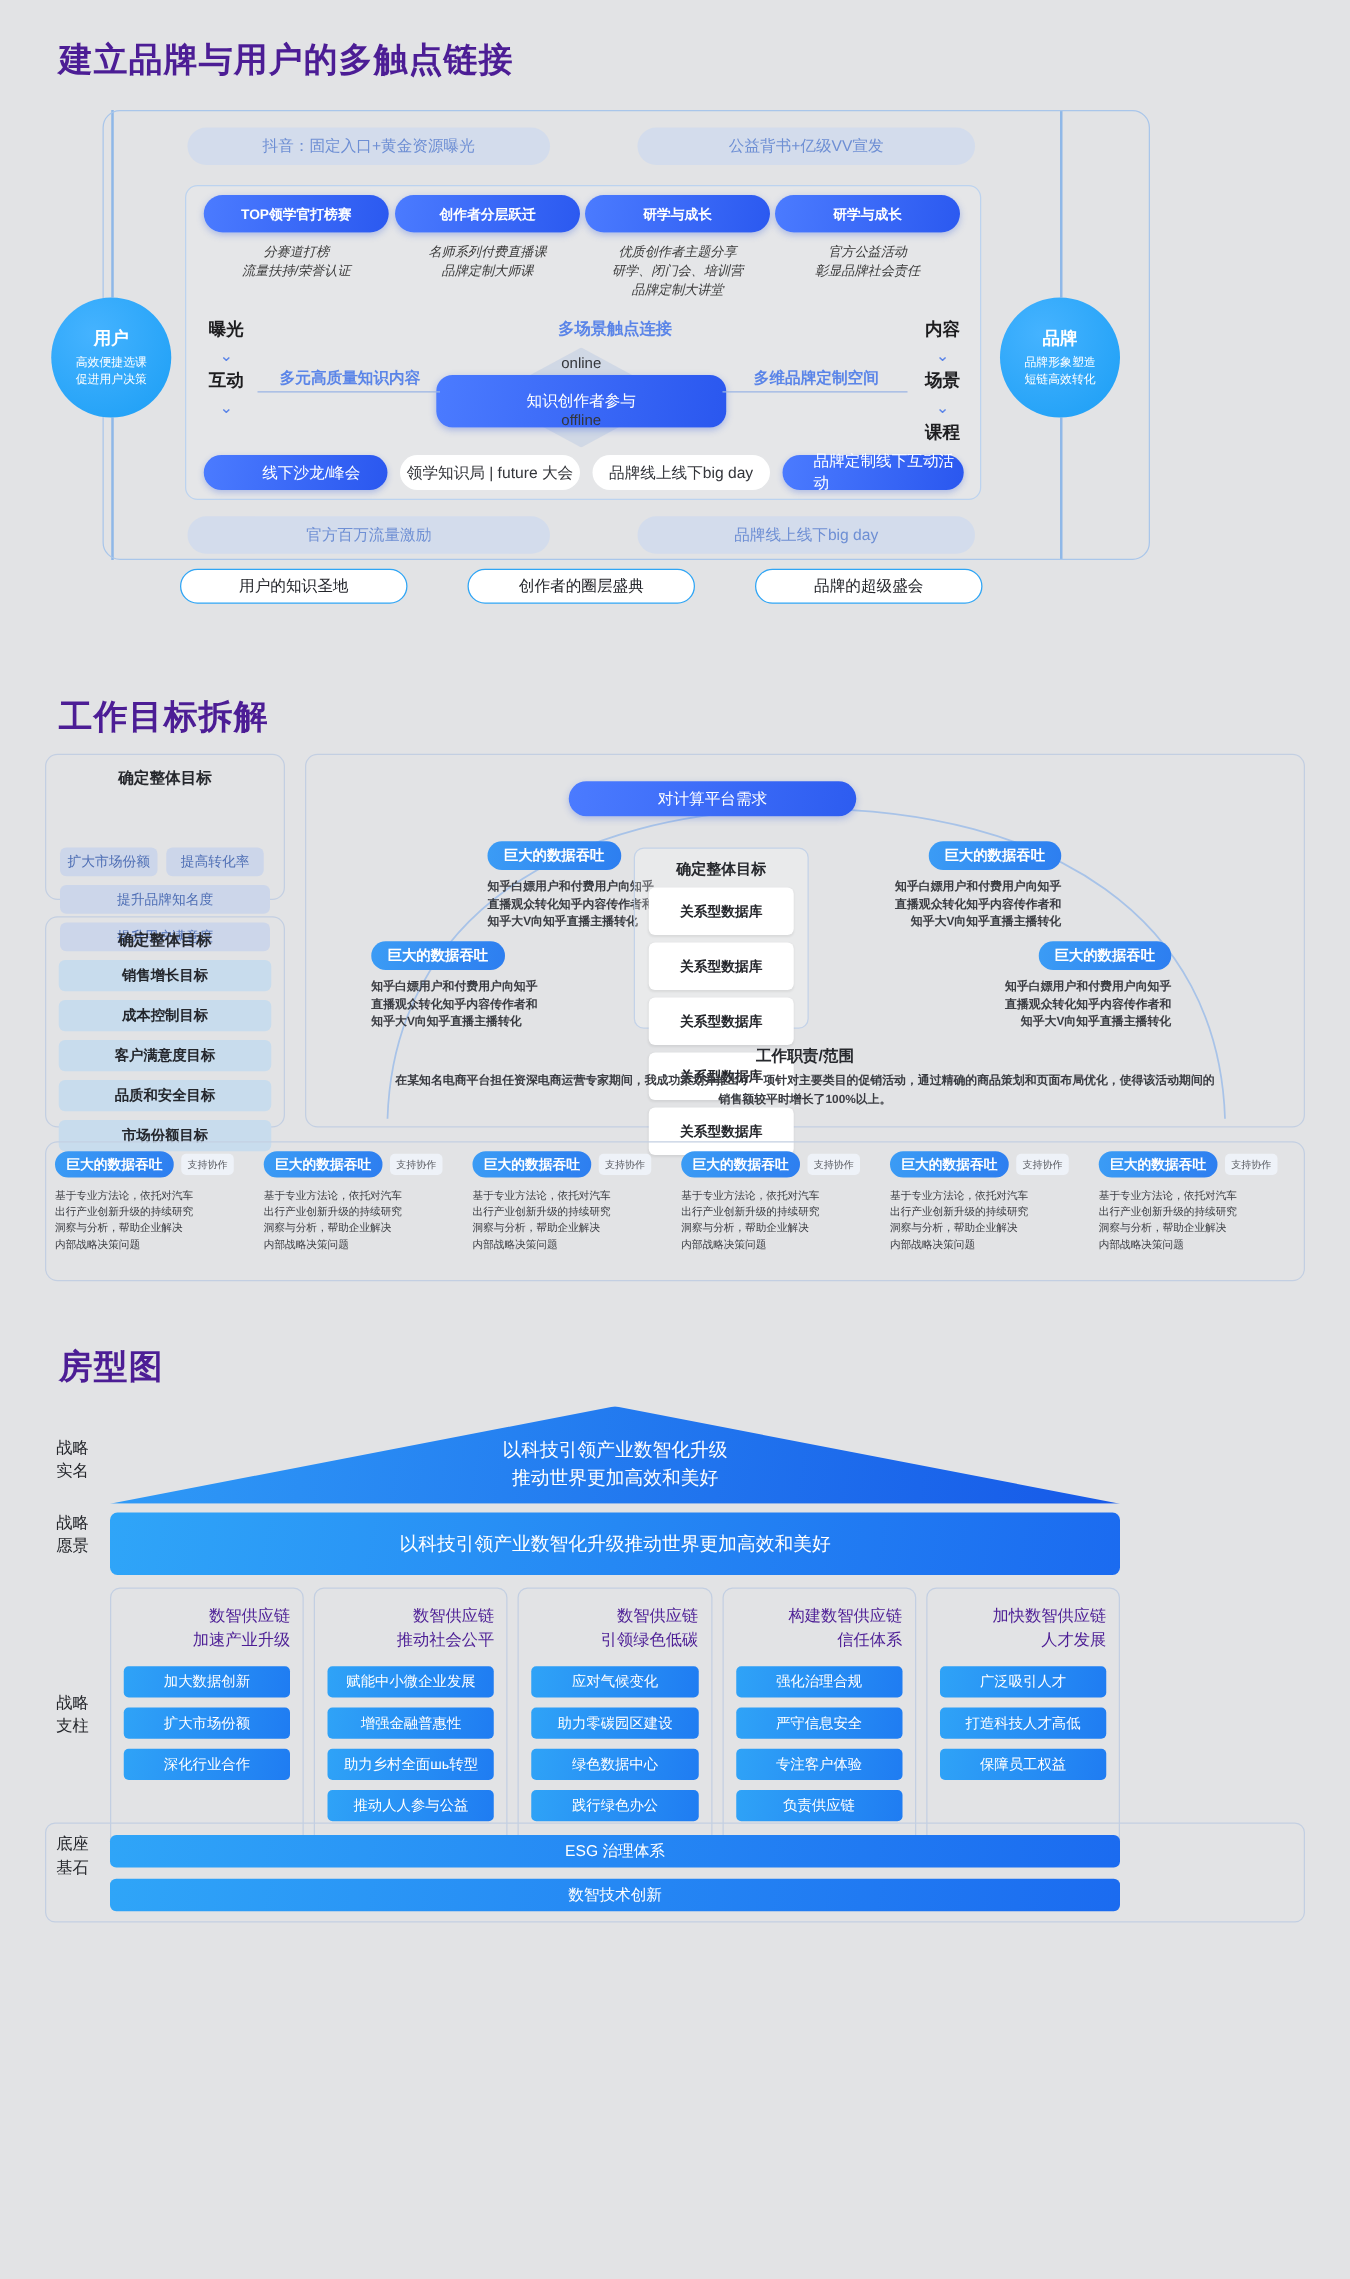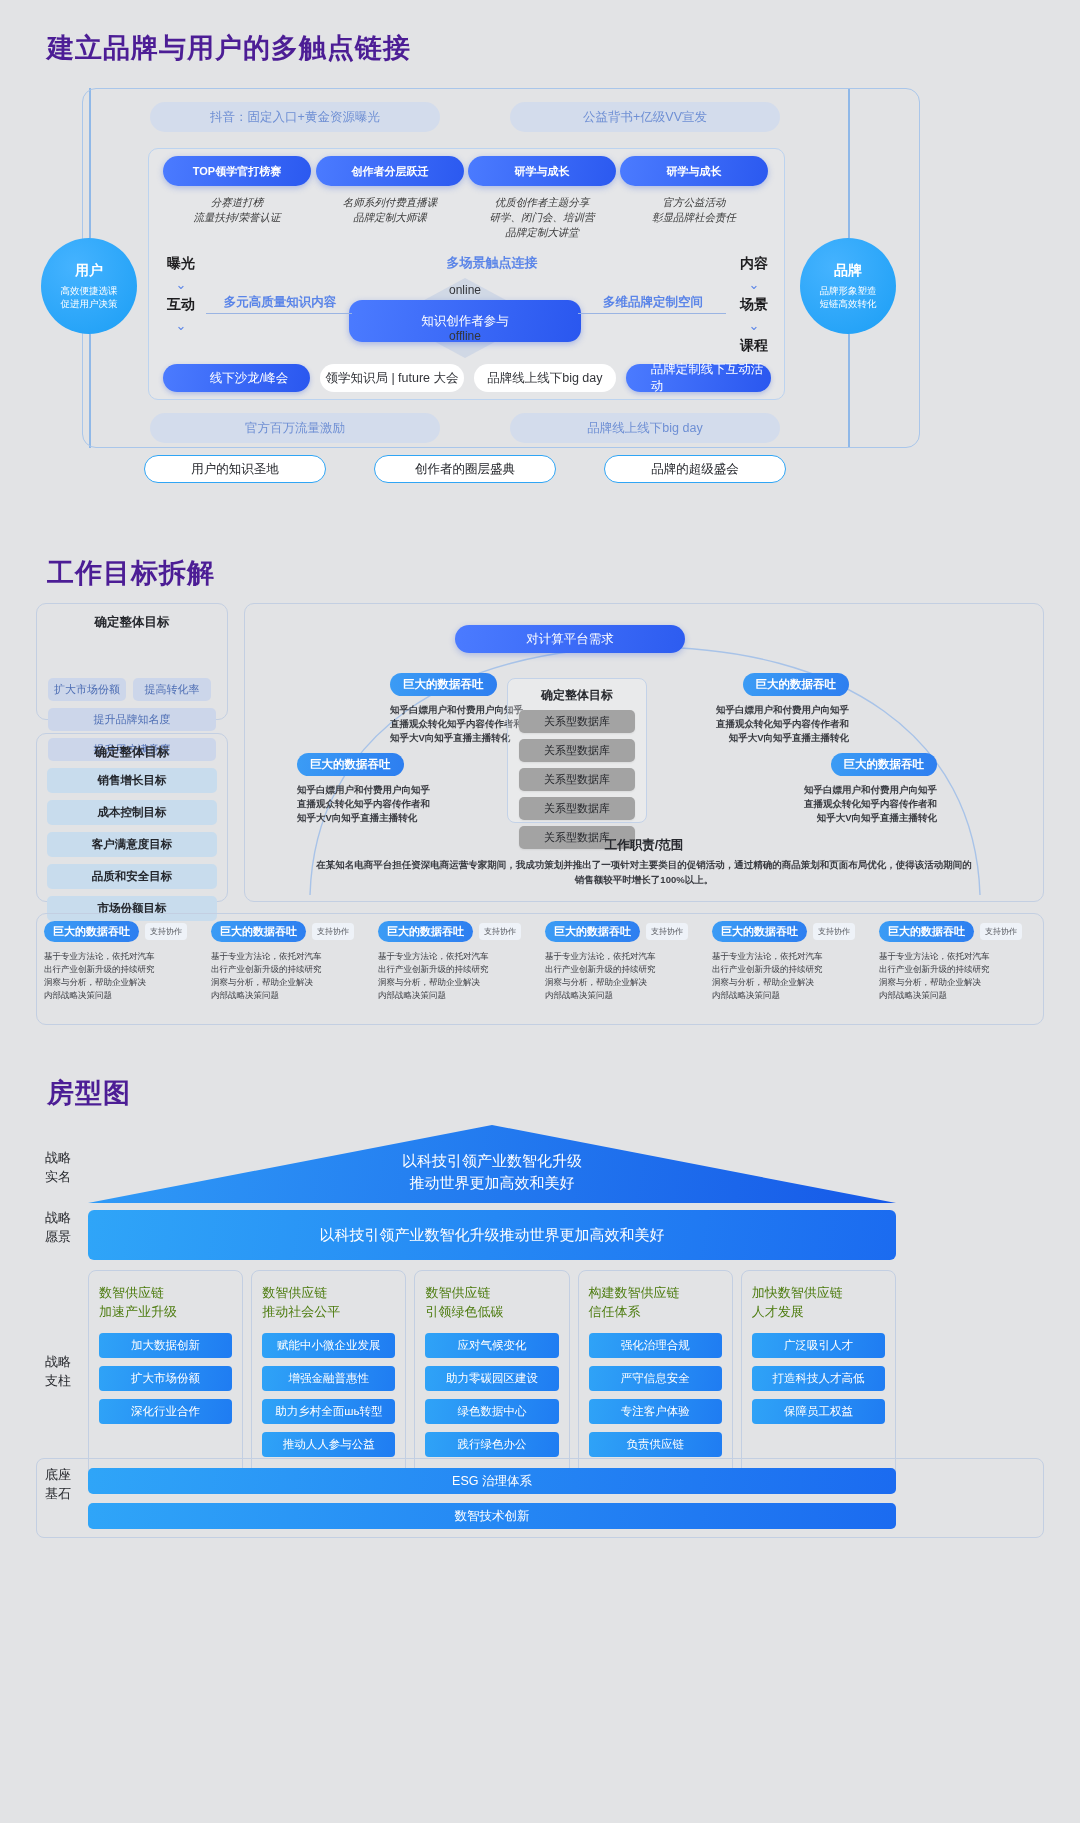--- a/index.html
+++ b/index.html
@@ -136,22 +136,22 @@
   .node .nt{ margin-top:7px; font-size:9.5px; line-height:14px; color:#3a3c42; font-weight:bold;}
   .node.n1{ left:390px; top:128px; }
   .node.n2{ left:297px; top:208px; }
   .node.n3{ left:669px; top:128px; text-align:right;}
   .node.n4{ left:757px; top:208px; text-align:right;}
   .node.n3 .nt,.node.n4 .nt{ text-align:right; }
 
   .db-panel{ position:absolute; left:507px; top:133px; width:140px; height:145px;
       border:1px solid #c3d2e8; border-radius:8px; background:rgba(255,255,255,.25);}
   .db-panel .dbh{ text-align:center; font-size:12px; font-weight:bold; margin-top:8px; color:#26282d;}
-  .db{ width:116px; height:23px; margin:6px auto 0; background:#a3a3a3; border-radius:5px;
-       font-size:11px; font-weight:normal; color:#24262b; display:flex;align-items:center;justify-content:center;
+  .db{ width:116px; height:38px; margin:6px auto 0; background:#ffffff; border-radius:5px;
+       font-size:11px; font-weight:bold; color:#24262b; display:flex;align-items:center;justify-content:center;
        box-shadow:0 1px 2px rgba(0,0,0,.07);}
 
   .scope-t{ position:absolute; left:244px; top:292px; width:800px; text-align:center;
       font-size:12.5px; font-weight:bold; color:#26282d; }
   .scope-b{ position:absolute; left:264px; top:312px; width:760px; text-align:center;
       font-size:9.5px; line-height:15px; font-weight:bold; color:#3a3c42; }
 
   .cards-frame{ position:absolute; left:36px; top:368px; width:1008px; height:112px;
       border:1px solid #c3cfe2; border-radius:10px; }
   .cards{ position:absolute; left:44px; top:376px; width:992px; display:flex; gap:10px; }
@@ -173,21 +173,21 @@
       background:linear-gradient(100deg,#2f9bf7,#1659e8);
       clip-path:polygon(50% 0,100% 100%,0 100%);
       display:flex; align-items:flex-end; justify-content:center; }
   .roof-txt{ position:absolute; left:88px; top:90px; width:808px; text-align:center;
       color:#fff; font-size:15px; line-height:22px; }
   .vision{ position:absolute; left:88px; top:150px; width:808px; height:50px; border-radius:6px;
       background:linear-gradient(100deg,#2fa5f8,#1b6bf0); color:#fff; font-size:15px;
       display:flex;align-items:center;justify-content:center; }
   .pillars{ position:absolute; left:88px; top:210px; width:808px; display:flex; gap:8px; }
   .pillar{ flex:1; border:1px solid #c3cfe2; border-radius:8px; padding:12px 10px 14px; }
-  .pillar .ph{ text-align:left; font-size:13px; line-height:19px; color:#4d7c0f; margin-bottom:12px;}
+  .pillar .ph{ text-align:right; font-size:13px; line-height:19px; color:#4c1d95; margin-bottom:12px;}
   .pitem{ height:25px; border-radius:4px; margin-bottom:8px;
       background:linear-gradient(100deg,#2fa3f7,#1f7cf2); color:#fff; font-size:11.5px;
       display:flex;align-items:center;justify-content:center; }
   .base{ position:absolute; left:88px; top:408px; width:808px; }
   .basebar{ height:26px; border-radius:5px; margin-bottom:9px;
       background:linear-gradient(100deg,#2fa5f8,#1b6bf0); color:#fff; font-size:12.5px;
       display:flex;align-items:center;justify-content:center;}
   .baseframe{ position:absolute; left:36px; top:398px; width:1008px; height:80px;
       border:1px solid #c3cfe2; border-radius:8px; }
 </style>

